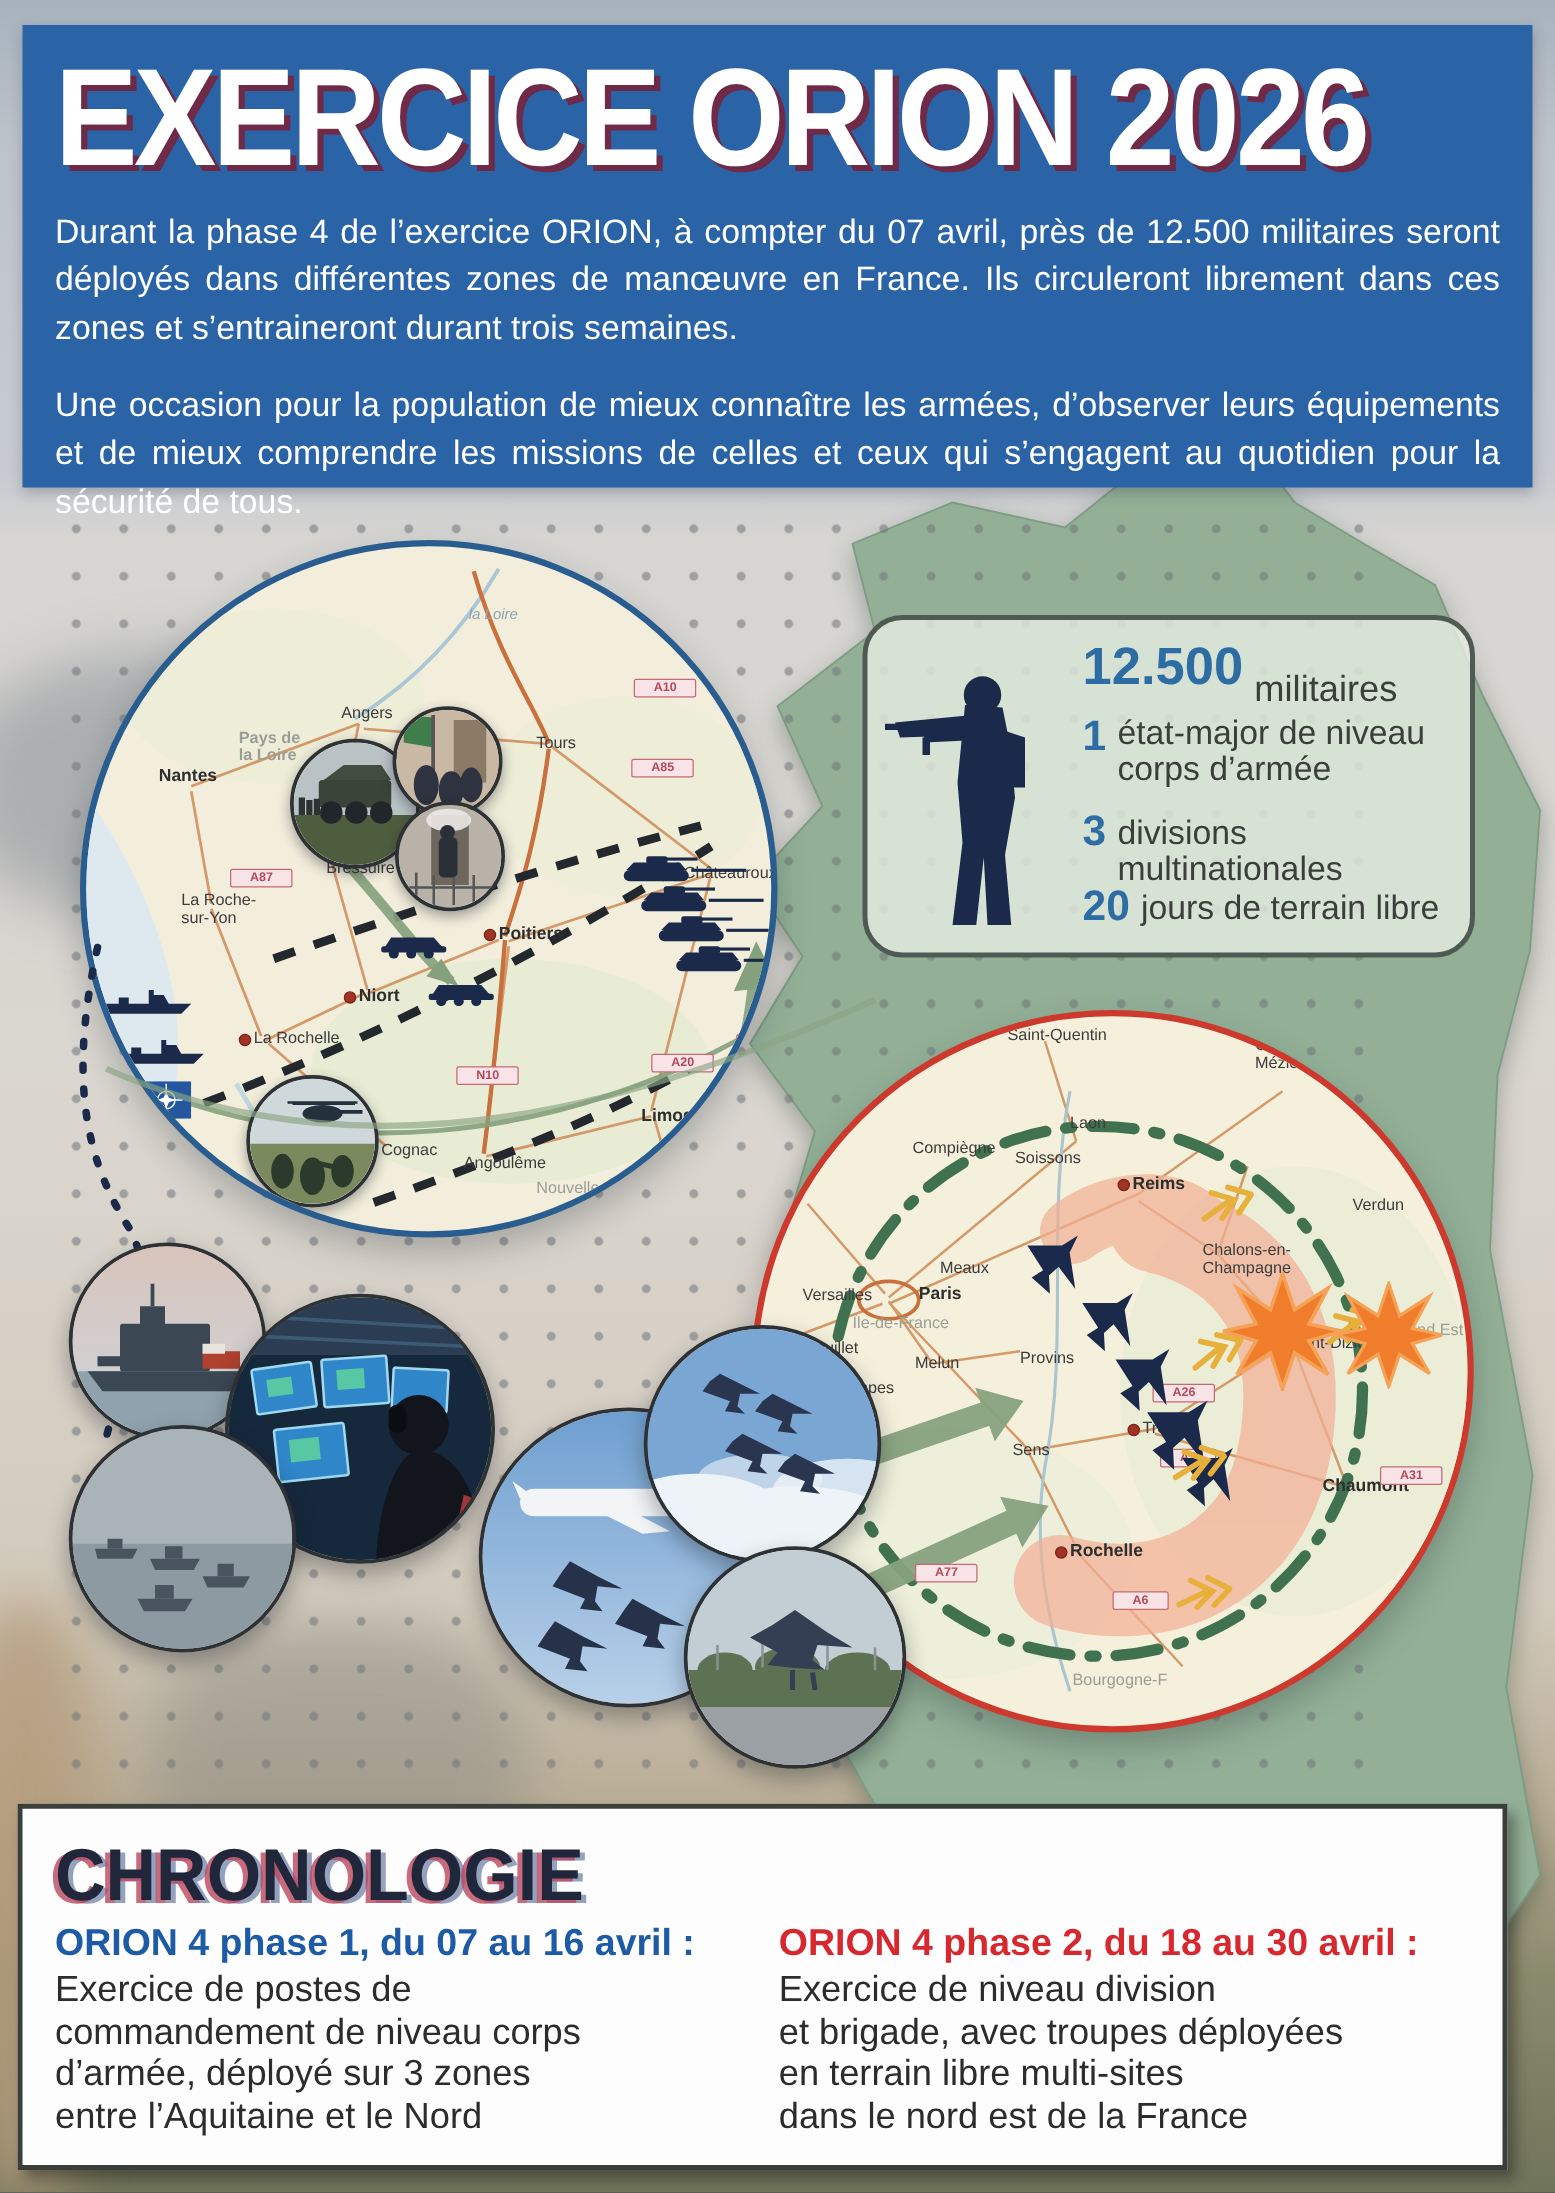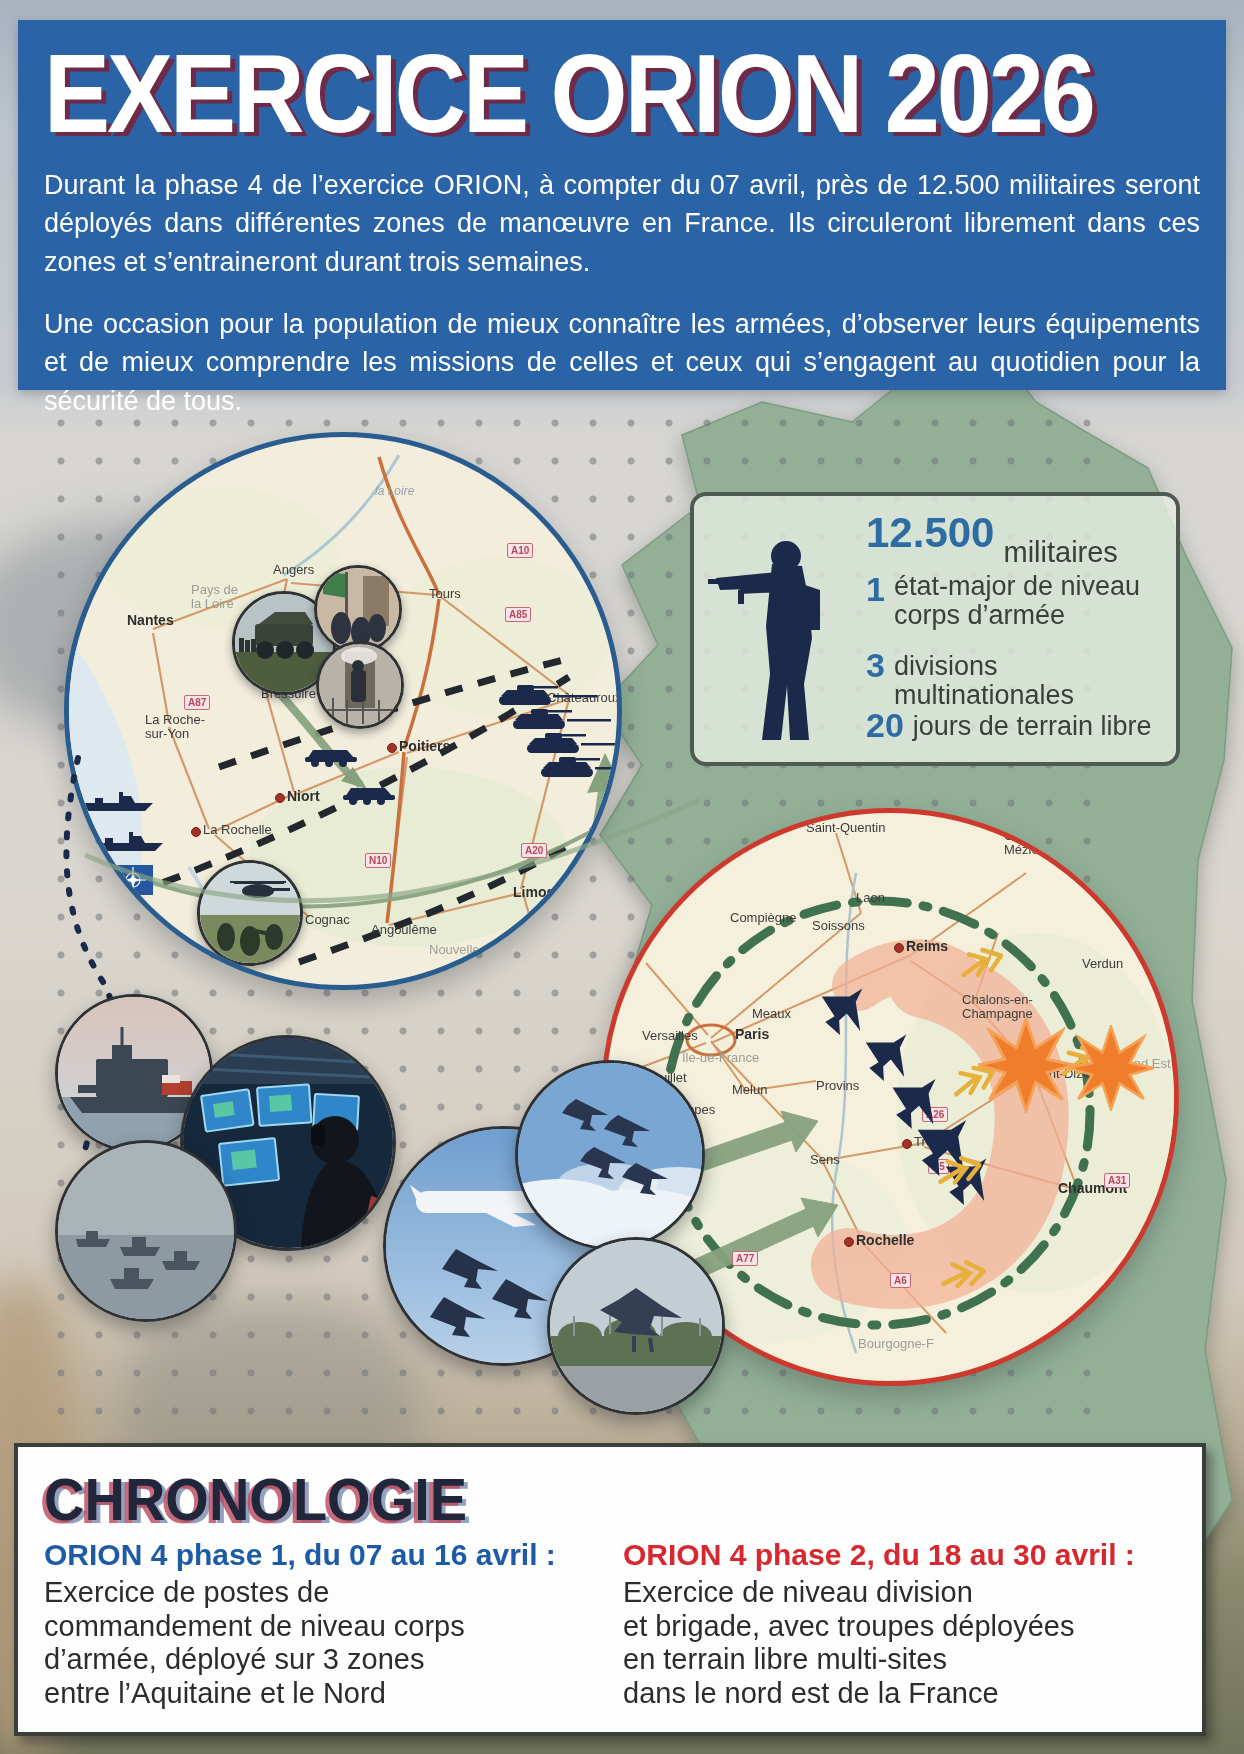--- a/index.html
+++ b/index.html
@@ -16,40 +16,40 @@
     box-shadow:0 4px 10px rgba(30,40,60,.25);}
   .title{margin:10px 0 0 26px;font-size:99px;font-weight:800;color:#ffffff;letter-spacing:-3px;
     transform:scaleY(1.12);transform-origin:left top;white-space:nowrap;
     text-shadow:5px 4px 0 #6e2a47;}
   .intro{color:#fff;font-size:27px;line-height:1.42;text-align:justify;margin:22px 26px 0 26px;}
   .intro.p2{margin-top:24px;}
   
   .france{position:absolute;left:0;top:0;pointer-events:none;}
   
   .stats{position:absolute;left:690px;top:492px;width:482px;height:266px;border:4px solid #4e5a52;
-    border-radius:16px;background:rgba(233,239,229,.78);}
+    border-radius:32px;background:rgba(233,239,229,.78);}
   .soldier{position:absolute;left:14px;top:38px;}
   .srow{position:absolute;left:172px;display:flex;align-items:flex-start;}
   .srow .val{color:#2e6da4;font-weight:800;margin-right:9px;line-height:1;}
   .srow .lbl{color:#3a3f3a;font-size:27px;line-height:1.08;}
   .srow0{top:16px}.srow0 .val{font-size:42px}.srow0 .lbl{font-size:29px;margin-top:25px}
   .srow1{top:76px}.srow1 .val{font-size:34px}.srow1 .lbl{max-width:280px}
   .srow2{top:152px}.srow2 .val{font-size:34px}.srow2 .lbl{margin-top:4px}
   .srow3{top:212px}.srow3 .val{font-size:34px}.srow3 .lbl{margin-top:4px}
   
   .mapc{position:absolute;border-radius:50%;overflow:hidden;box-shadow:0 12px 26px rgba(20,30,40,.25);}
   .map-west{left:64px;top:432px;width:548px;height:548px;border:5px solid #2a5d8f;background:#f3eedc;}
   .map-ne{left:601px;top:808px;width:568px;height:568px;border:5px solid #cd392d;background:#f5f0dc;}
   .map-inner{position:absolute;left:0;top:0;width:100%;height:100%;}
   .mlabel{position:absolute;color:#3c3c3c;font-size:13px;white-space:pre-line;line-height:1.05;z-index:6;}
   .mlabel.bold{font-weight:bold;font-size:14px;color:#2e2e2e;}
   .mlabel.region{color:#9a9e96;font-size:13px;}
   .mlabel.river{color:#8fa4b0;font-size:12px;font-style:italic;}
   .mlabel.road{background:#f8e4e7;border:1px solid #c46a74;color:#b5485a;font-size:10px;
-    font-weight:bold;padding:0 3px;border-radius:2px;line-height:1.3;}
+    font-weight:bold;padding:0 15px;border-radius:2px;line-height:1.3;}
   .cdot{position:absolute;width:8px;height:8px;border-radius:50%;background:#a03326;border:1px solid #7c2016;z-index:6;}
   .marker{position:absolute;z-index:7;}
   
   .photo{position:absolute;border-radius:50%;overflow:hidden;border:3px solid #2e3235;
     box-shadow:0 8px 18px rgba(20,25,35,.35);z-index:12;}
   .photo svg{width:100%;height:100%;}
   .inmap{z-index:8;box-shadow:0 4px 10px rgba(20,25,35,.4);}
   
   .chrono{position:absolute;left:14px;top:1443px;width:1184px;height:285px;background:#fdfdfd;
     border:4px solid #3a3f3a;box-shadow:6px 7px 10px rgba(20,20,20,.4);z-index:20;}
@@ -236,21 +236,21 @@
         <g fill="#2c3a2b">
             <ellipse cx="26" cy="74" rx="9" ry="14"></ellipse>
             <ellipse cx="50" cy="78" rx="10" ry="15"></ellipse>
             <ellipse cx="74" cy="74" rx="9" ry="13"></ellipse>
             <rect x="56" y="66" width="26" height="4" transform="rotate(12 56 66)"></rect>
           </g>
       </svg>
     </div>
   <span class="mlabel river" style="left: 306px; top: 48px;">la Loire</span>
       <span class="mlabel city" style="left: 204px; top: 126px;">Angers</span>
-      <span class="mlabel region" style="left: 122px; top: 146px;">Pays de
+      <span class="mlabel region" style="left: 122px; top: 146px; font-weight: bold;">Pays de
 la Loire</span>
       <span class="mlabel bold" style="left: 58px; top: 176px;">Nantes</span>
       <span class="mlabel city" style="left: 360px; top: 150px;">Tours</span>
       <span class="mlabel road" style="left: 438px; top: 106px;">A10</span>
       <span class="mlabel road" style="left: 436px; top: 170px;">A85</span>
       <span class="mlabel city" style="left: 192px; top: 250px;">Bressuire</span>
       <span class="mlabel city" style="left: 76px; top: 276px;">La Roche-
 sur-Yon</span>
       <span class="mlabel road" style="left: 115px; top: 258px;">A87</span>
       <span class="mlabel bold" style="left: 330px; top: 302px;">Poitiers</span>

